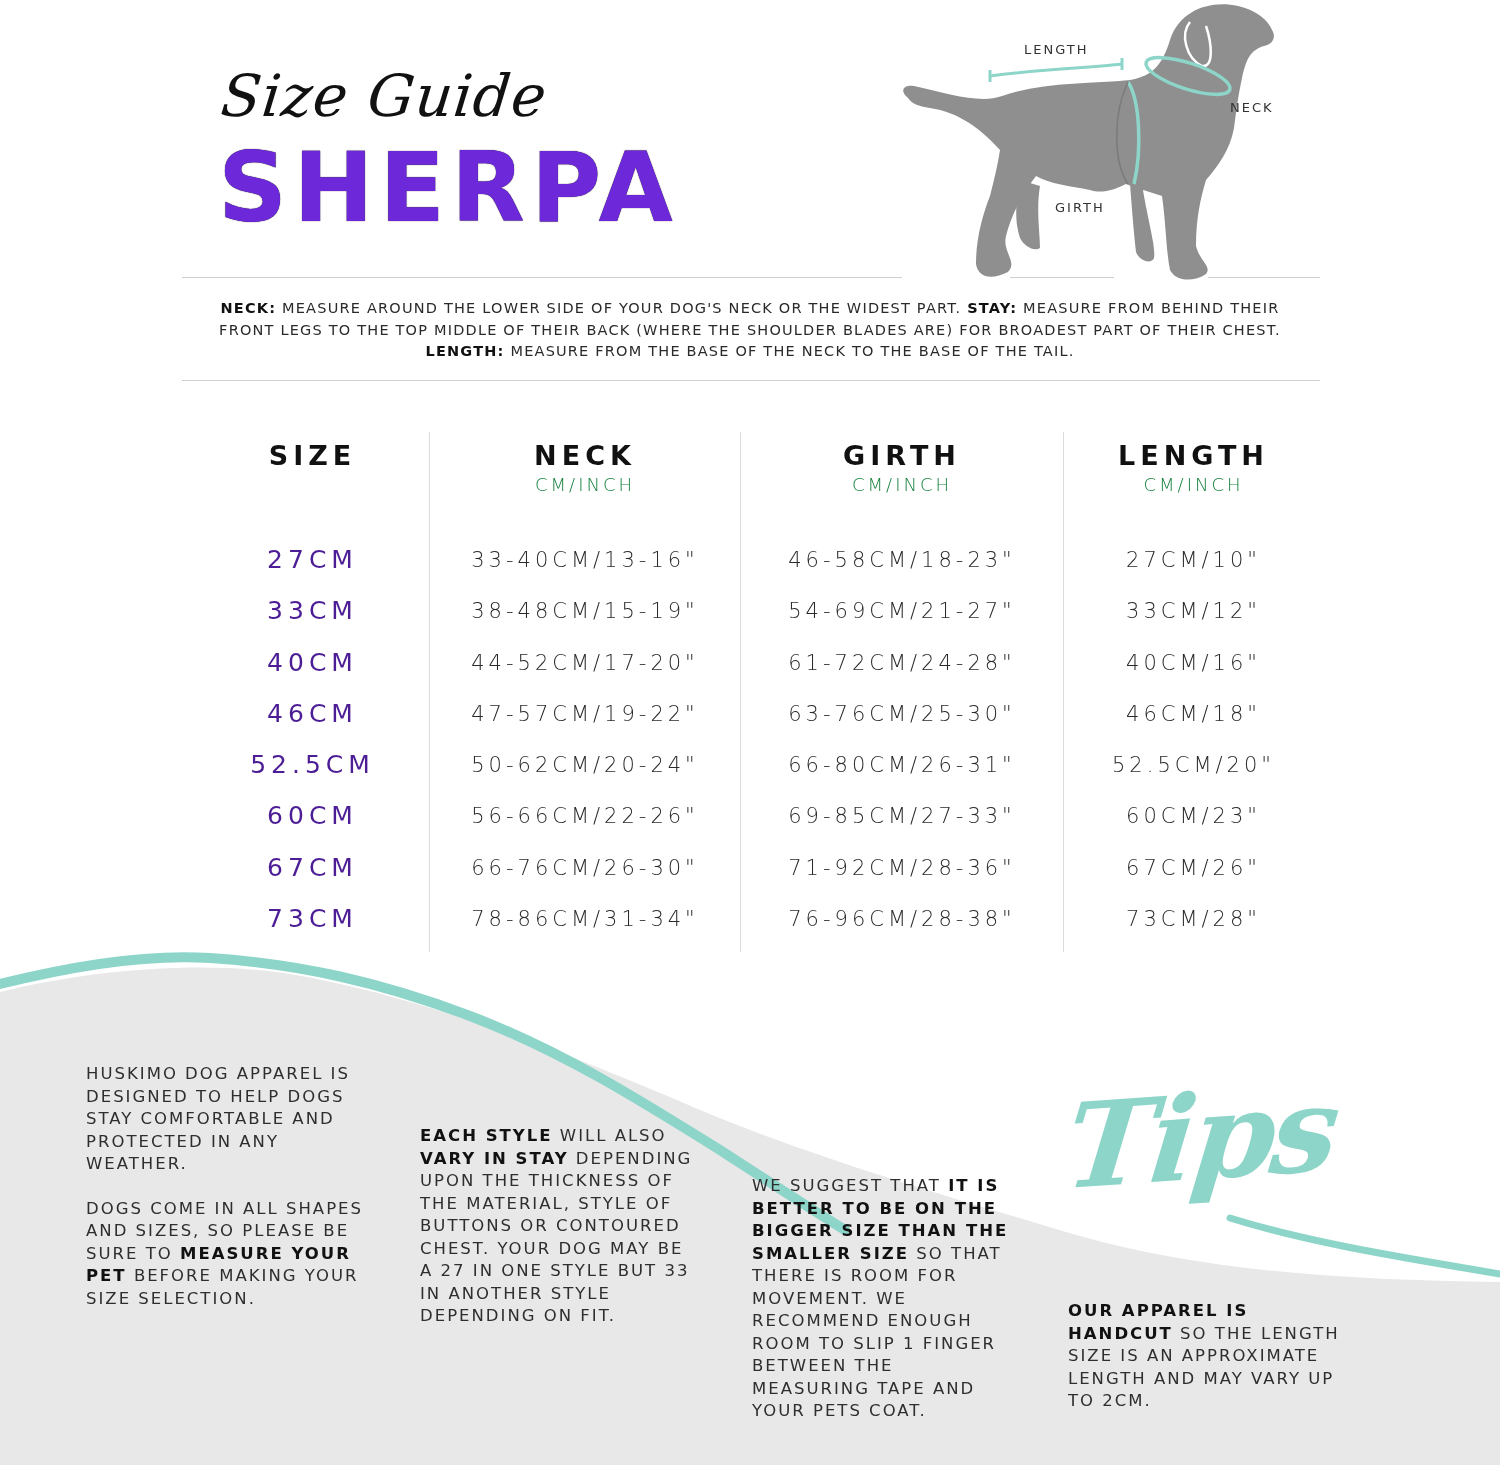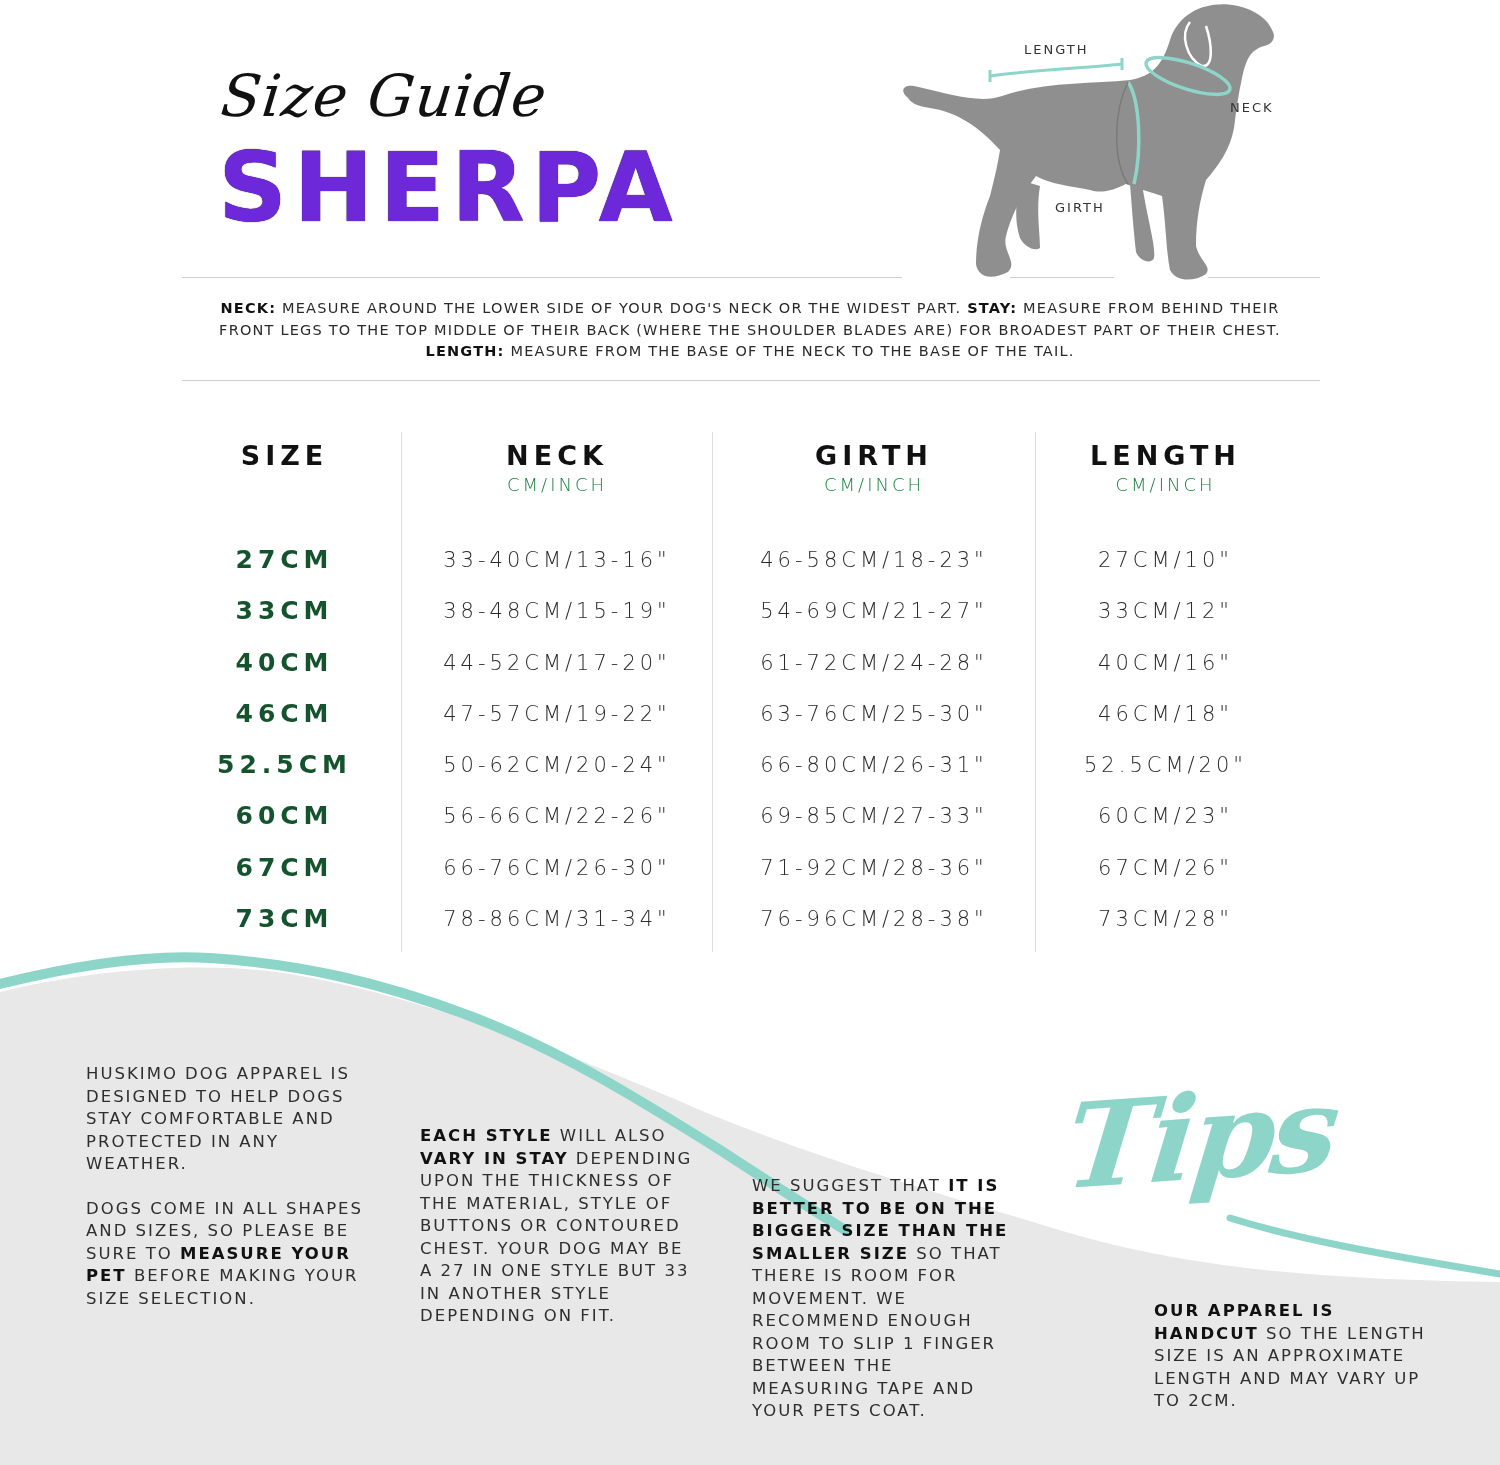--- a/index.html
+++ b/index.html
@@ -30,60 +30,60 @@
 
     
     .instructions {
       position: absolute; left: 190px; top: 298px; width: 1120px;
       text-align: center; font-size: 14.5px; letter-spacing: 1.2px; line-height: 21.5px;
       color: #2a2a2a; font-family: "DejaVu Sans", sans-serif;
     }
     .instructions b { font-weight: 900; color: #111; }
 
     
-    .table { position: absolute; left: 168px; top: 432px; width: 1140px; height: 520px; }
+    .table { position: absolute; left: 196px; top: 432px; width: 1140px; height: 520px; }
     .col { position: absolute; top: 0; height: 520px; text-align: center; }
     .col.divider { border-left: 1.5px solid #dcdcdc; }
     .col-size  { left: 0;   width: 233px; }
     .col-neck  { left: 233px; width: 311px; }
     .col-girth { left: 544px; width: 323px; }
     .col-len   { left: 867px; width: 260px; }
     .col-head {
       margin-top: 8px; font-family: "DejaVu Sans", sans-serif; font-weight: 900;
       font-size: 27px; letter-spacing: 5px; color: #111; height: 34px;
     }
     .col-sub {
       font-size: 18px; letter-spacing: 3px; color: #15803d; font-weight: 300;
       font-family: "DejaVu Sans", sans-serif; height: 26px;
     }
     .cells { position: absolute; left: 0; right: 0; top: 108px; }
     .cell {
       height: 51.3px; line-height: 40px; font-size: 21px; letter-spacing: 4px;
       color: #2a2a2a; font-family: "DejaVu Sans", sans-serif; font-weight: 300;
     }
-    .col-size .cell { font-weight: 700; font-size: 25px; letter-spacing: 5px; color: #14532d; }
+    .col-size .cell { font-weight: 400; font-size: 25px; letter-spacing: 5px; color: #4c1d95; }
 
     
     .tips-bg { position: absolute; left: 0; top: 940px; width: 1500px; height: 525px; }
     .tips-word {
       position: absolute; left: 1068px; top: 1068px;
       font-family: "DejaVu Serif", serif; font-style: italic; font-weight: bold;
       font-size: 118px; color: #8dd5c9; letter-spacing: -4px;
       transform: skewX(-10deg) rotate(-4deg);
     }
     .tip {
       position: absolute; text-align: left; font-size: 16.5px; letter-spacing: 2px;
       line-height: 22.5px; color: #2e2e2e; font-family: "DejaVu Sans", sans-serif;
     }
     .tip b { font-weight: 900; color: #111; }
     .tip p + p { margin-top: 22px; }
     .tip1 { left: 86px;  top: 1063px; width: 284px; }
     .tip2 { left: 420px; top: 1125px; width: 278px; }
     .tip3 { left: 752px; top: 1175px; width: 258px; }
-    .tip4 { left: 1154px; top: 1300px; width: 280px; }
+    .tip4 { left: 1068px; top: 1300px; width: 280px; }
   </style>
 </head>
 <body>
 
 <div class="script-title">Size Guide</div>
 <div class="main-title">SHERPA</div>
 
 <div class="dog-area">
   <svg width="420" height="290" viewBox="0 0 420 290">
 

